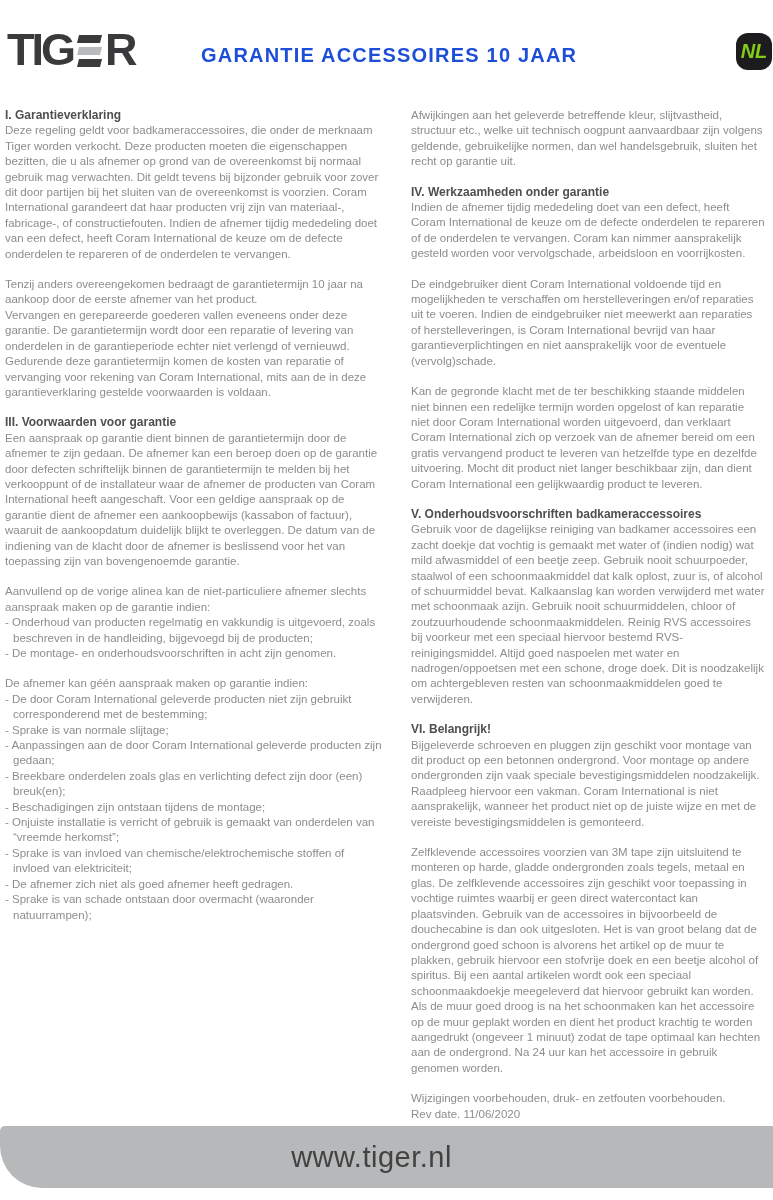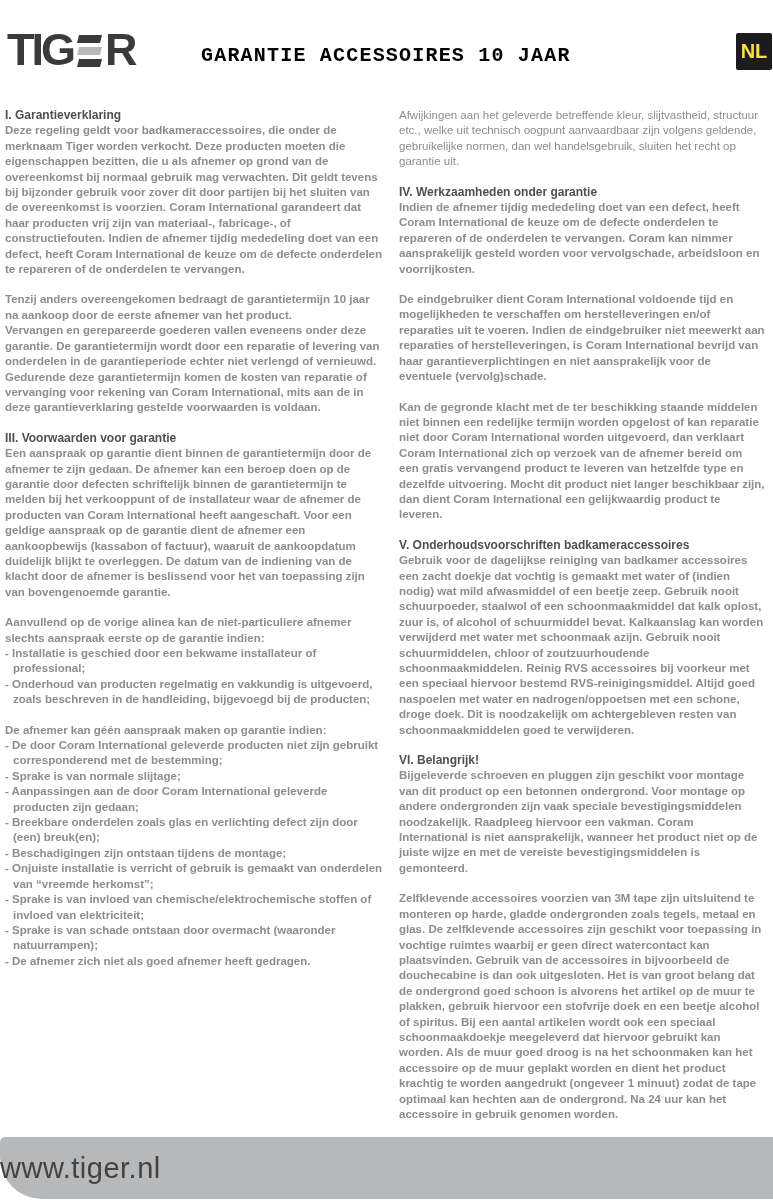--- a/index.html
+++ b/index.html
@@ -24,55 +24,55 @@
   .logo .e-bars{
     display:flex;flex-direction:column;justify-content:space-between;
     height:32px;width:23px;margin:2px 4px 0 5px;
   }
   .logo .e-bars span{
     display:block;height:8px;width:100%;
     transform:skewX(-14deg);
   }
   .page-title{
     position:absolute;left:201px;top:20px;
-    font-size:20px;font-weight:700;color:#000000;
-    letter-spacing:1.2px;white-space:nowrap;font-family:Liberation Mono, monospace;
+    font-size:20px;font-weight:700;color:#1d4ed8;
+    letter-spacing:1.2px;white-space:nowrap;
   }
   .country-badge{
     position:absolute;right:1px;top:9px;
-    width:36px;height:37px;border-radius:2px;
-    background:#1c1c1e;color:#fde047;
+    width:36px;height:37px;border-radius:12px;
+    background:#1c1c1e;color:#84cc16;
     display:flex;align-items:center;justify-content:center;
-    font-size:20px;font-weight:700;letter-spacing:0;
+    font-size:20px;font-weight:700;letter-spacing:0;font-style:italic;
   }
   
   .doc-body{
     display:grid;
     grid-template-columns:378px 1fr;
-    column-gap:16px;
+    column-gap:28px;
     padding:24px 8px 0 5px;
   }
   .col{color:#8d8d8d;font-size:11.5px;line-height:15.4px;}
   .sec-heading{
     margin:0;font-size:12px;line-height:15.4px;
     font-weight:700;color:#4f4f4f;
   }
   .para{margin:0;white-space:pre-line;}
   .dash-list{margin:0;padding:0;list-style:none;}
   .dash-list li{padding-left:8px;text-indent:-8px;}
   .dash-list li::before{content:"- ";}
-  .col > * + *{margin-top:15px;font-weight:bold;}
+  .col > * + *{margin-top:15px;}
   .col .sec-heading + .para{margin-top:0;}
   .col .para + .dash-list{margin-top:0;}
   
   .footer-bar{
-    position:absolute;left:0;right:0;bottom:9px;height:62px;
+    position:absolute;left:0;right:0;bottom:20px;height:62px;
     background:#b6b8ba;
     border-radius:5px 0 0 42px;
-    display:flex;align-items:center;justify-content:flex-start;
+    display:flex;align-items:center;justify-content:center;
     padding-right:30px;box-sizing:border-box;
   }
   .footer-url{
     font-size:29px;color:#424242;letter-spacing:0.5px;
     font-weight:400;text-decoration:none;
   }
 </style>
 </head>
 <body>
 
@@ -94,36 +94,36 @@
 
   <div class="doc-body">
     <div class="col" id="left-col">
         <h3 class="sec-heading">I. Garantieverklaring</h3>
         <p class="para">Deze regeling geldt voor badkameraccessoires, die onder de merknaam Tiger worden verkocht. Deze producten moeten die eigenschappen bezitten, die u als afnemer op grond van de overeenkomst bij normaal gebruik mag verwachten. Dit geldt tevens bij bijzonder gebruik voor zover dit door partijen bij het sluiten van de overeenkomst is voorzien. Coram International garandeert dat haar producten vrij zijn van materiaal-, fabricage-, of constructiefouten. Indien de afnemer tijdig mededeling doet van een defect, heeft Coram International de keuze om de defecte onderdelen te repareren of de onderdelen te vervangen.</p>
         <p class="para">Tenzij anders overeengekomen bedraagt de garantietermijn 10 jaar na aankoop door de eerste afnemer van het product.
 Vervangen en gerepareerde goederen vallen eveneens onder deze garantie. De garantietermijn wordt door een reparatie of levering van onderdelen in de garantieperiode echter niet verlengd of vernieuwd.
 Gedurende deze garantietermijn komen de kosten van reparatie of vervanging voor rekening van Coram International, mits aan de in deze garantieverklaring gestelde voorwaarden is voldaan.</p>
         <h3 class="sec-heading">III. Voorwaarden voor garantie</h3>
         <p class="para">Een aanspraak op garantie dient binnen de garantietermijn door de afnemer te zijn gedaan. De afnemer kan een beroep doen op de garantie door defecten schriftelijk binnen de garantietermijn te melden bij het verkooppunt of de installateur waar de afnemer de producten van Coram International heeft aangeschaft. Voor een geldige aanspraak op de garantie dient de afnemer een aankoopbewijs (kassabon of factuur), waaruit de aankoopdatum duidelijk blijkt te overleggen. De datum van de indiening van de klacht door de afnemer is beslissend voor het van toepassing zijn van bovengenoemde garantie.</p>
-        <p class="para">Aanvullend op de vorige alinea kan de niet-particuliere afnemer slechts aanspraak eerste op de garantie indien:</p>
+        <p class="para">Aanvullend op de vorige alinea kan de niet-particuliere afnemer slechts aanspraak maken op de garantie indien:</p>
         <ul class="dash-list">
-          <li>Installatie is geschied door een bekwame installateur of professional;</li>
           <li>Onderhoud van producten regelmatig en vakkundig is uitgevoerd, zoals beschreven in de handleiding, bijgevoegd bij de producten;</li>
+          <li>De montage- en onderhoudsvoorschriften in acht zijn genomen.</li>
         </ul>
         <p class="para">De afnemer kan géén aanspraak maken op garantie indien:</p>
         <ul class="dash-list">
           <li>De door Coram International geleverde producten niet zijn gebruikt corresponderend met de bestemming;</li>
           <li>Sprake is van normale slijtage;</li>
           <li>Aanpassingen aan de door Coram International geleverde producten zijn gedaan;</li>
           <li>Breekbare onderdelen zoals glas en verlichting defect zijn door (een) breuk(en);</li>
           <li>Beschadigingen zijn ontstaan tijdens de montage;</li>
           <li>Onjuiste installatie is verricht of gebruik is gemaakt van onderdelen van “vreemde herkomst”;</li>
           <li>Sprake is van invloed van chemische/elektrochemische stoffen of invloed van elektriciteit;</li>
+          <li>De afnemer zich niet als goed afnemer heeft gedragen.</li>
           <li>Sprake is van schade ontstaan door overmacht (waaronder natuurrampen);</li>
-          <li>De afnemer zich niet als goed afnemer heeft gedragen.</li>
         </ul>
       </div>
     <div class="col" id="right-col">
         <p class="para">Afwijkingen aan het geleverde betreffende kleur, slijtvastheid, structuur etc., welke uit technisch oogpunt aanvaardbaar zijn volgens geldende, gebruikelijke normen, dan wel handelsgebruik, sluiten het recht op garantie uit.</p>
         <h3 class="sec-heading">IV. Werkzaamheden onder garantie</h3>
         <p class="para">Indien de afnemer tijdig mededeling doet van een defect, heeft Coram International de keuze om de defecte onderdelen te repareren of de onderdelen te vervangen. Coram kan nimmer aansprakelijk gesteld worden voor vervolgschade, arbeidsloon en voorrijkosten.</p>
         <p class="para">De eindgebruiker dient Coram International voldoende tijd en mogelijkheden te verschaffen om herstelleveringen en/of reparaties uit te voeren. Indien de eindgebruiker niet meewerkt aan reparaties of herstelleveringen, is Coram International bevrijd van haar garantieverplichtingen en niet aansprakelijk voor de eventuele (vervolg)schade.</p>
         <p class="para">Kan de gegronde klacht met de ter beschikking staande middelen niet binnen een redelijke termijn worden opgelost of kan reparatie niet door Coram International worden uitgevoerd, dan verklaart Coram International zich op verzoek van de afnemer bereid om een gratis vervangend product te leveren van hetzelfde type en dezelfde uitvoering. Mocht dit product niet langer beschikbaar zijn, dan dient Coram International een gelijkwaardig product te leveren.</p>
         <h3 class="sec-heading">V. Onderhoudsvoorschriften badkameraccessoires</h3>
         <p class="para">Gebruik voor de dagelijkse reiniging van badkamer accessoires een zacht doekje dat vochtig is gemaakt met water of (indien nodig) wat mild afwasmiddel of een beetje zeep. Gebruik nooit schuurpoeder, staalwol of een schoonmaakmiddel dat kalk oplost, zuur is, of alcohol of schuurmiddel bevat. Kalkaanslag kan worden verwijderd met water met schoonmaak azijn. Gebruik nooit schuurmiddelen, chloor of zoutzuurhoudende schoonmaakmiddelen. Reinig RVS accessoires bij voorkeur met een speciaal hiervoor bestemd RVS-reinigingsmiddel. Altijd goed naspoelen met water en nadrogen/oppoetsen met een schone, droge doek. Dit is noodzakelijk om achtergebleven resten van schoonmaakmiddelen goed te verwijderen.</p>

